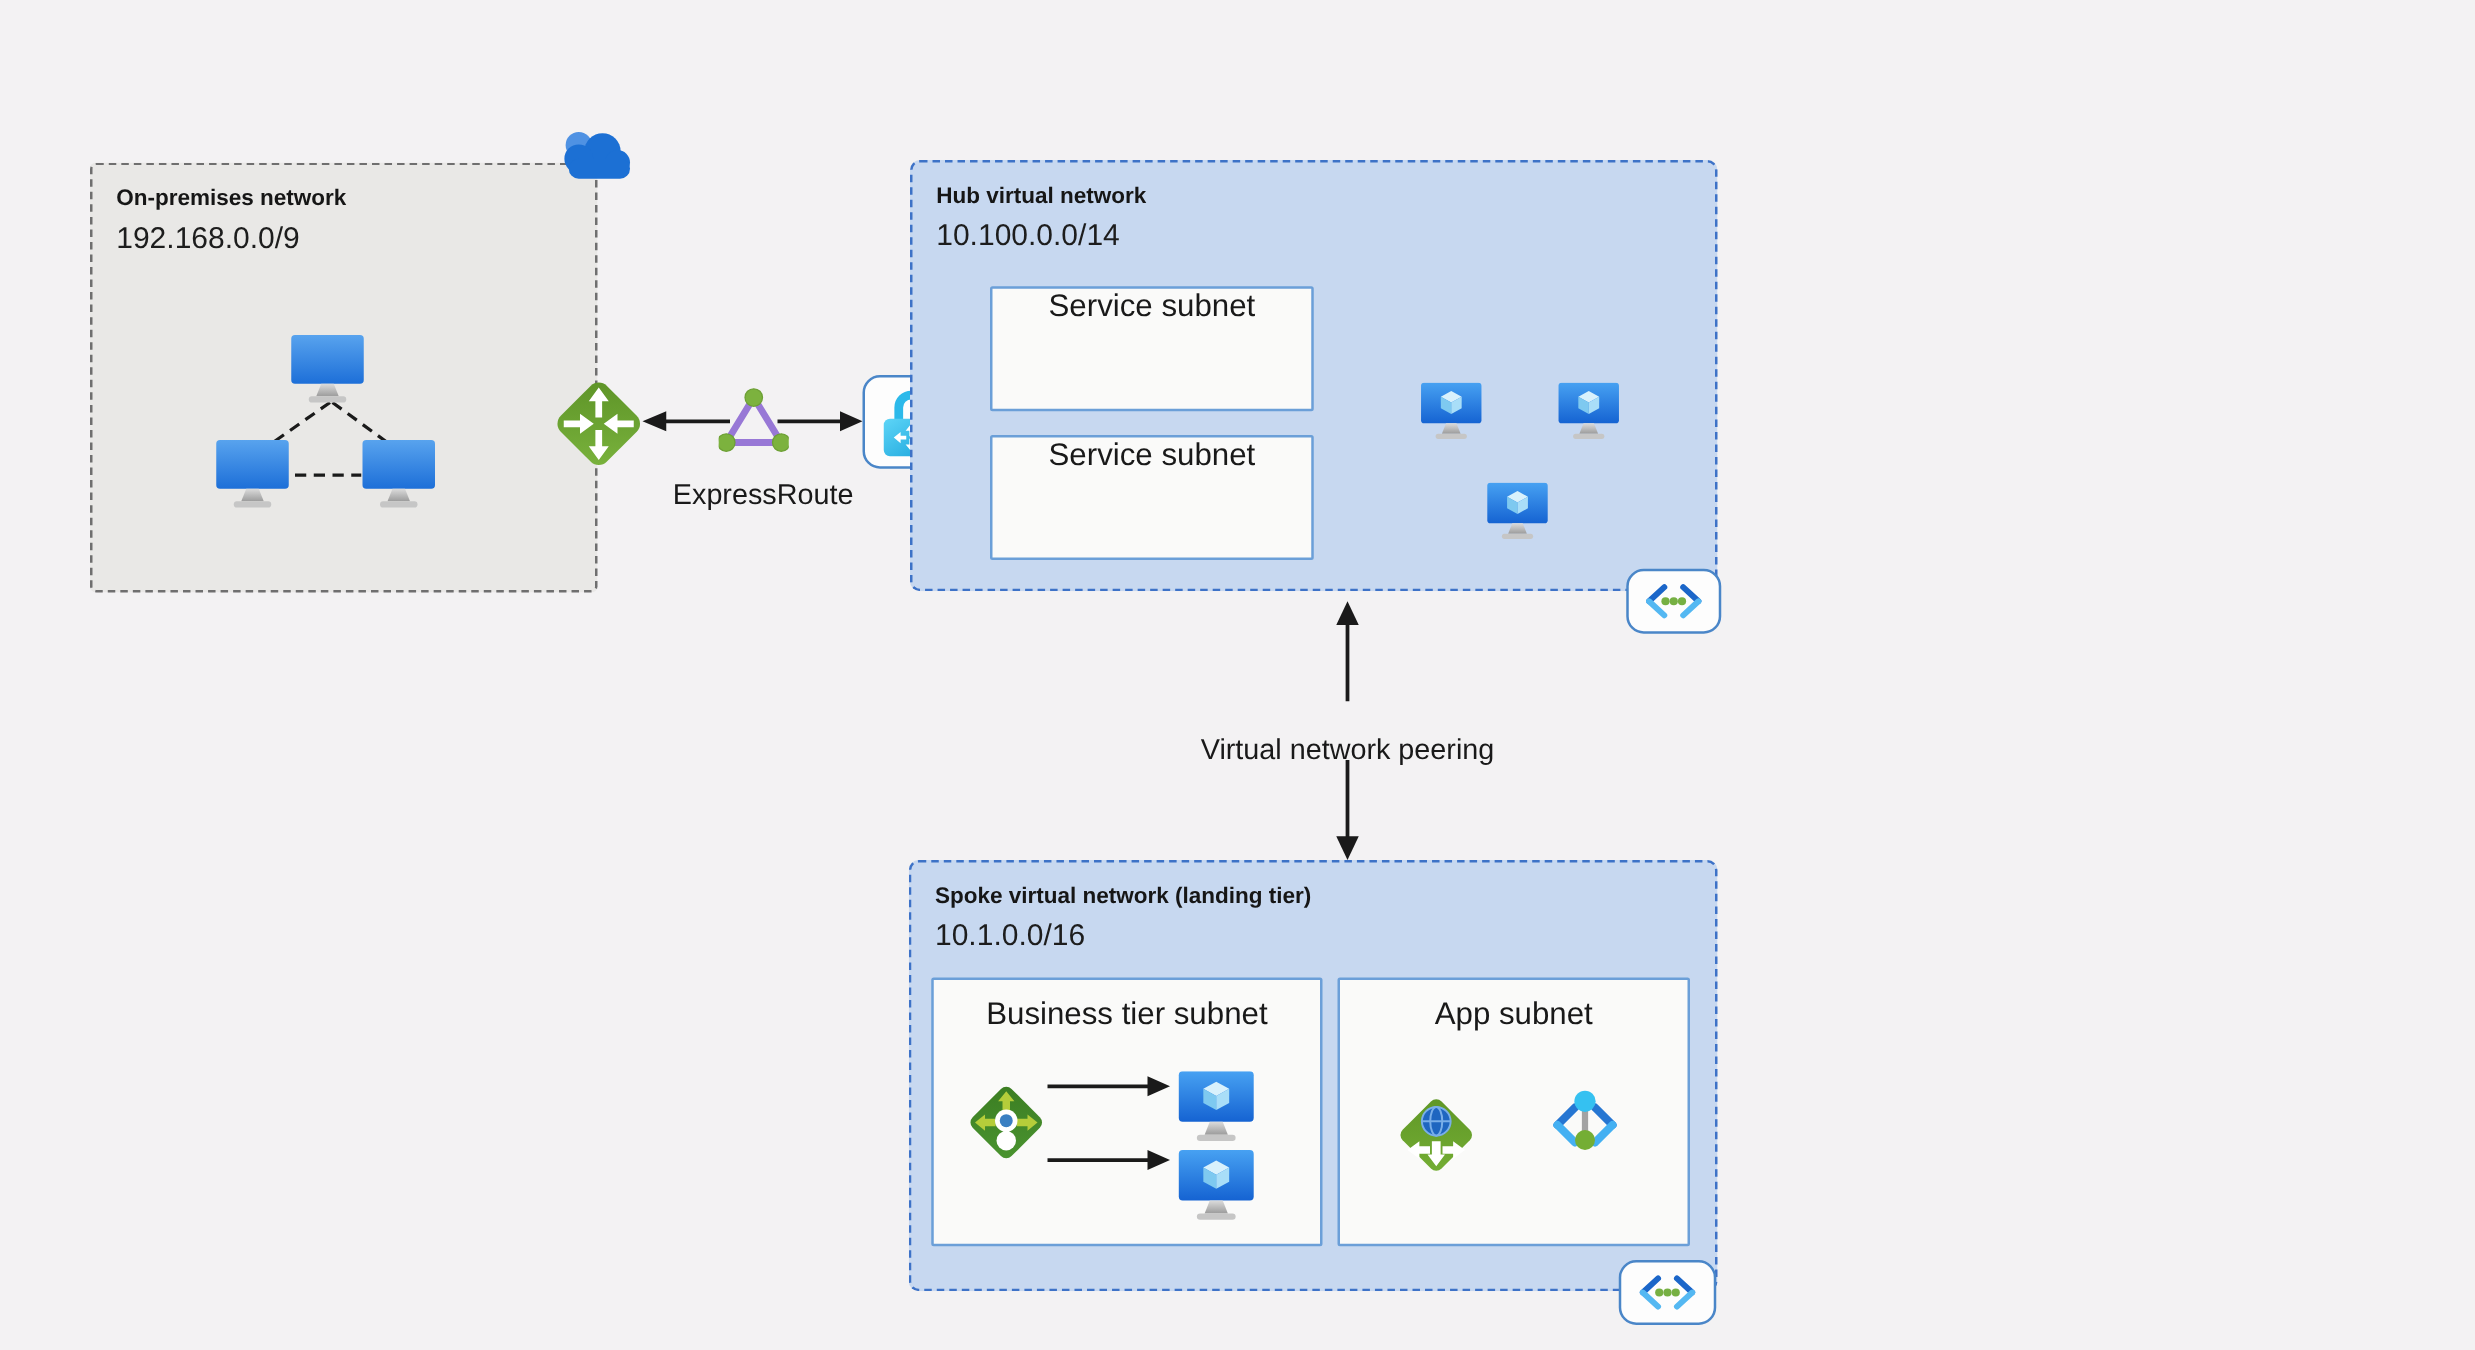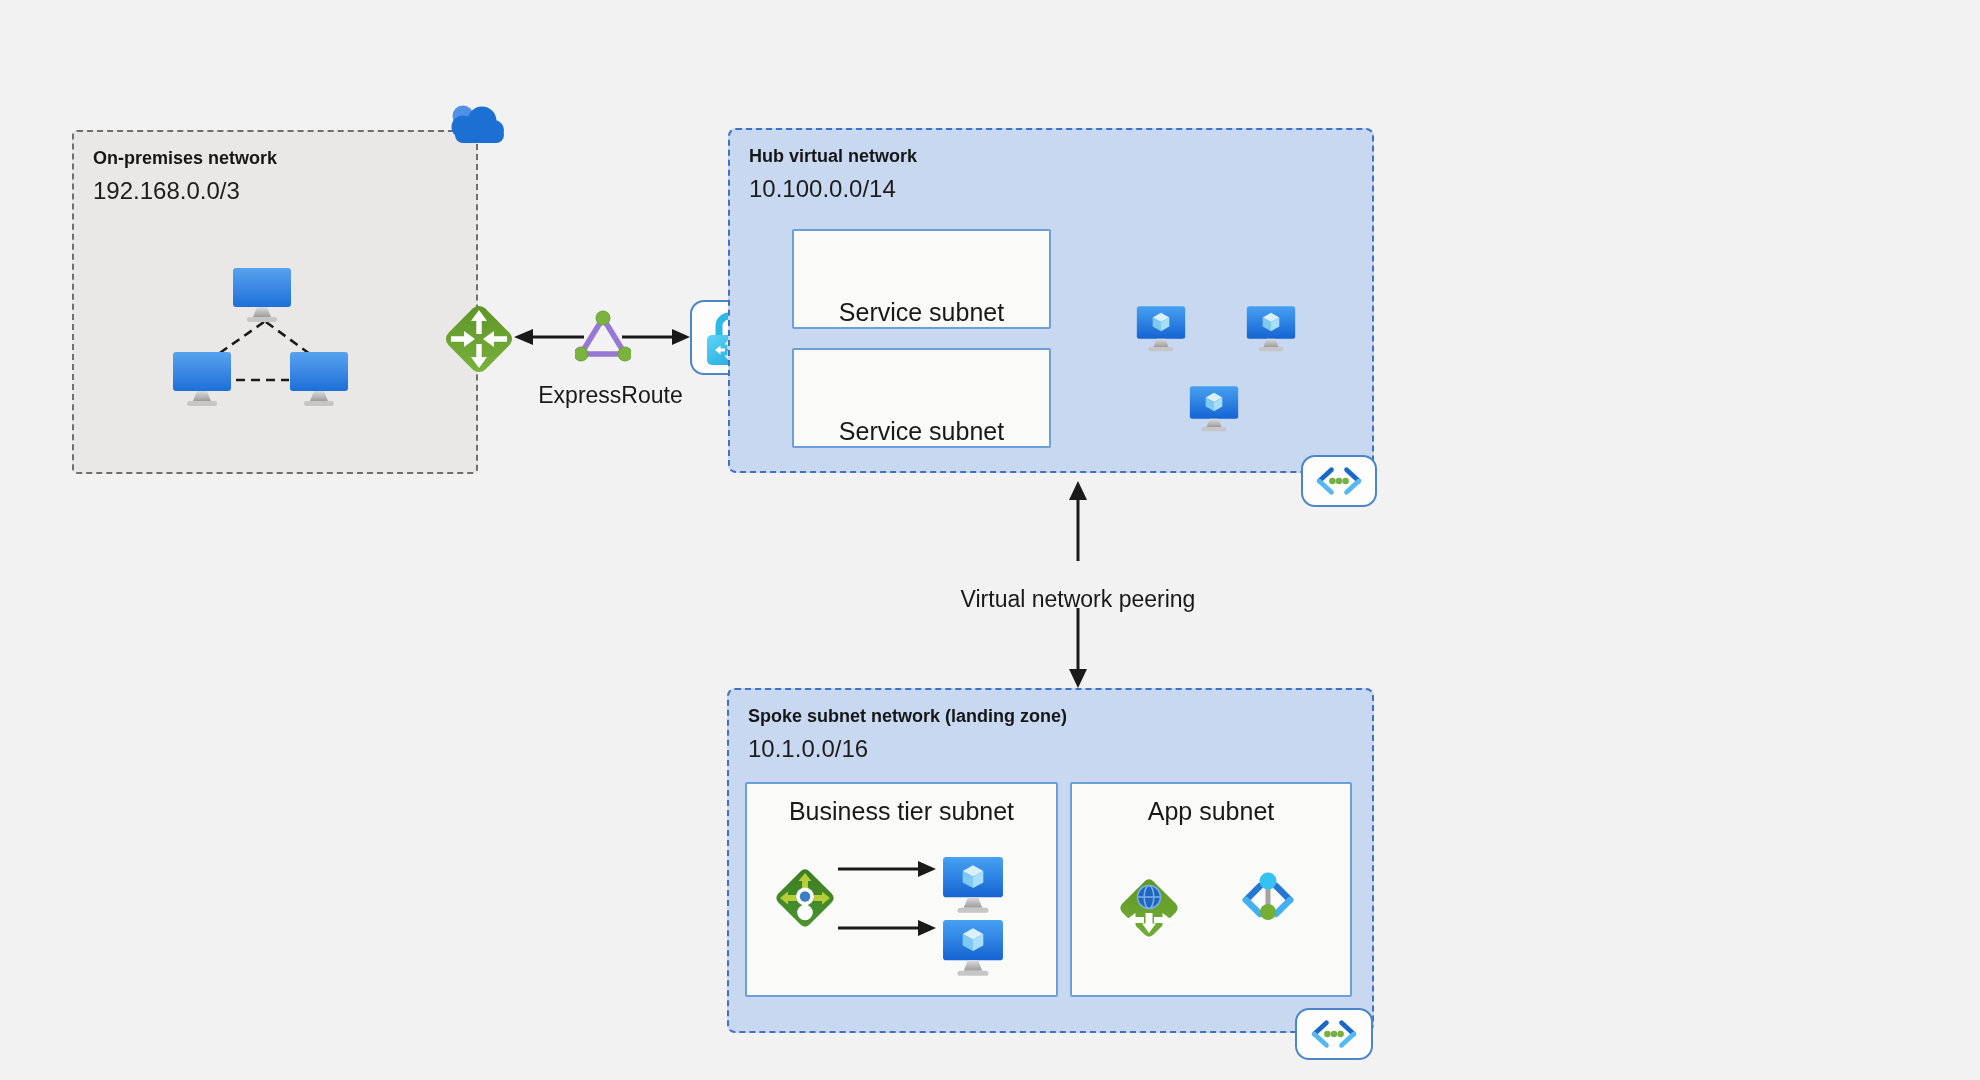--- a/index.html
+++ b/index.html
@@ -44,21 +44,21 @@
 
   .subnet{
     position:absolute;
     background:var(--subnet-fill);
     border:2px solid var(--subnet-border);
     border-radius:2px;
   }
   .subnet-label{
     font-size:25px; color:#191919; text-align:center; width:100%;
   }
-  .subnet.center{display:flex;align-items:flex-end;justify-content:center}
+  .subnet.center{display:flex;align-items:flex-start;justify-content:center}
   .subnet.toplabel .subnet-label{position:absolute;top:13px;left:0}
 
   .badge{
     position:absolute;
     background:#fdfdfd;
     border:2.5px solid var(--badge-border);
     border-radius:14px;
     display:flex; align-items:center; justify-content:center;
   }
 
@@ -101,21 +101,21 @@
       <stop offset="0" stop-color="#5f9626"></stop>
         <stop offset="1" stop-color="#74ae34"></stop>
     </linearGradient>
   </defs>
 </svg>
 
 <div class="stage">
 
   <div class="abs onprem-box">
     <div class="box-title">On-premises network</div>
-    <div class="box-cidr">192.168.0.0/3</div>
+    <div class="box-cidr">192.168.0.0/9</div>
     <svg class="abs" style="left:0;top:0" width="401" height="339" viewBox="0 0 401 339">
       <g stroke="#1a1a1a" stroke-width="2.6" stroke-dasharray="9 6" fill="none">
         <line x1="190" y1="190" x2="140" y2="225"></line>
         <line x1="192" y1="190" x2="240" y2="225"></line>
         <line x1="162" y1="248" x2="215" y2="248"></line>
       </g>
     </svg>
   </div>
 
   <svg class="abs" style="left:232px;top:268px" width="60" height="56" viewBox="0 0 60 56">
@@ -249,21 +249,21 @@
     <line x1="14" y1="18" x2="14" y2="82" stroke="#1a1a1a" stroke-width="3"></line>
     <polygon points="14,2 5,21 23,21" fill="#1a1a1a"></polygon>
   </svg>
   <div class="conn-label" style="left:938px;top:570px;width:280px">Virtual network peering</div>
   <svg class="abs" style="left:1064px;top:606px" width="28" height="84" viewBox="0 0 28 84">
     <line x1="14" y1="2" x2="14" y2="66" stroke="#1a1a1a" stroke-width="3"></line>
     <polygon points="14,82 5,63 23,63" fill="#1a1a1a"></polygon>
   </svg>
 
   <div class="abs vnet-box spoke-box">
-    <div class="box-title">Spoke subnet network (landing zone)</div>
+    <div class="box-title">Spoke virtual network (landing tier)</div>
     <div class="box-cidr">10.1.0.0/16</div>
   </div>
 
   <div class="abs subnet toplabel" style="left:1070px;top:782px;width:282px;height:215px">
     <div class="subnet-label">App subnet</div>
   </div>
   <div class="abs subnet toplabel" style="left:745px;top:782px;width:313px;height:215px">
     <div class="subnet-label">Business tier subnet</div>
   </div>
 

